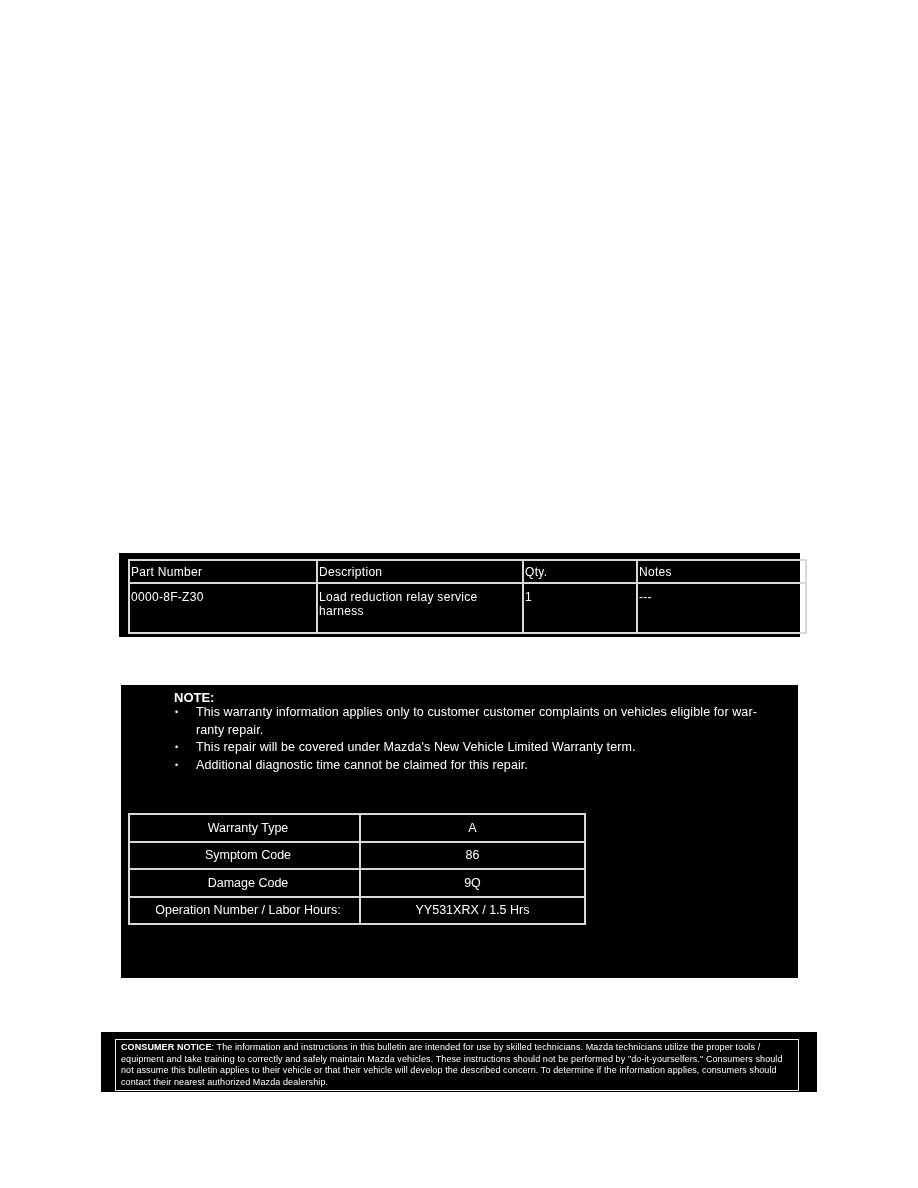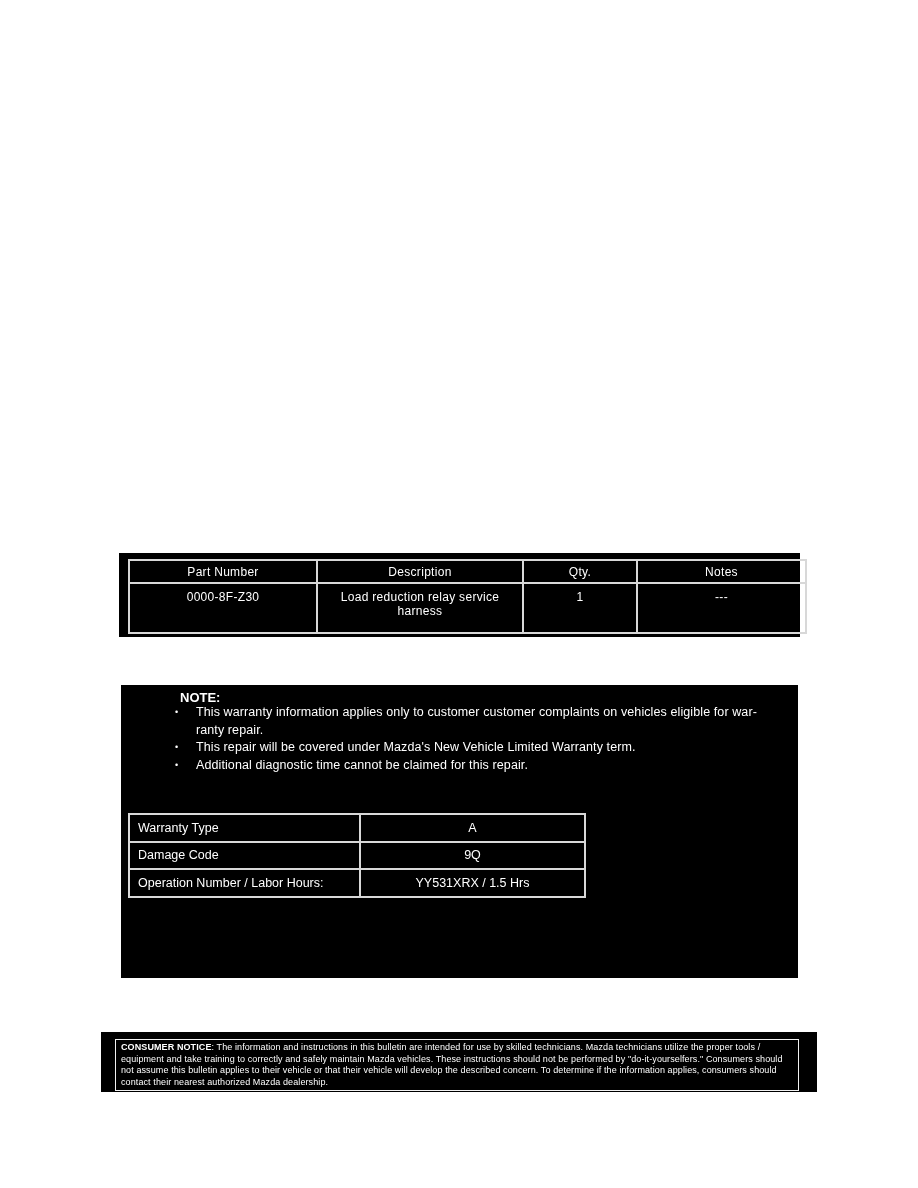--- a/index.html
+++ b/index.html
@@ -10,47 +10,47 @@
     color:#ffffff;
   }
   .block{position:absolute;background:#000000;}
 
   
   #parts-block{left:119px;top:553px;width:681px;height:84px;}
   table{border-collapse:collapse;table-layout:fixed;}
   #parts-table{position:absolute;left:9px;top:6px;width:661px;}
   #parts-table td{
     border:2px solid #d8d8d8;
-    text-align:center;
+    text-align:left;
     font-size:12px;
     letter-spacing:0.3px;
     color:#ffffff;
     overflow:hidden;
   }
   #parts-table .hdr td{height:19px;vertical-align:middle;}
   #parts-table .row td{height:41px;vertical-align:top;padding-top:6px;line-height:14px;}
   .col-pn{width:184px;} .col-desc{width:202px;border-radius:6px;} .col-qty{width:110px;} .col-notes{width:165px;}
 
   
   #note-block{left:121px;top:685px;width:677px;height:293px;}
-  .note-label{position:absolute;left:13px;top:5px;font-size:13px;font-weight:bold;padding-left:46px;}
+  .note-label{position:absolute;left:7px;top:5px;font-size:13px;font-weight:bold;padding-left:46px;}
   .note-bullets{position:absolute;left:54px;top:19px;width:620px;}
   .bullet-row{display:flex;font-size:12.5px;line-height:17.5px;}
   .bullet-dot{width:21px;flex:0 0 21px;font-size:9px;line-height:17.5px;}
   .bullet-text{flex:1;white-space:pre-line;letter-spacing:0.1px;}
 
   #warranty-table{position:absolute;left:7px;top:128px;width:441px;}
   #warranty-table td{
     border:2px solid #d8d8d8;
     font-size:12.5px;
     height:23.5px;
     vertical-align:middle;
     color:#ffffff;
   }
-  #warranty-table .wlabel{width:220px;text-align:left;padding-left:8px;}
+  #warranty-table .wlabel{width:220px;text-align:center;padding-left:8px;}
   #warranty-table .wvalue{width:221px;text-align:center;}
 
   
   #notice-block{left:101px;top:1032px;width:716px;height:60px;}
   .notice-box{
     position:absolute;left:14px;top:7px;width:672px;height:46px;
     border:1.5px solid #f2f2f2;
     padding:2px 5px;
     font-size:9px;line-height:11.5px;
     letter-spacing:0.1px;
@@ -98,20 +98,24 @@
     </div>
   </div>
 
   <table id="warranty-table">
     <tbody>
         <tr>
       <td class="wlabel">Warranty Type</td>
       <td class="wvalue">A</td>
     </tr>
     <tr>
+      <td class="wlabel">Symptom Code</td>
+      <td class="wvalue">86</td>
+    </tr>
+    <tr>
       <td class="wlabel">Damage Code</td>
       <td class="wvalue">9Q</td>
     </tr>
     <tr>
       <td class="wlabel">Operation Number / Labor Hours:</td>
       <td class="wvalue">YY531XRX / 1.5 Hrs</td>
     </tr>
   </tbody>
     </table>
 </div>

